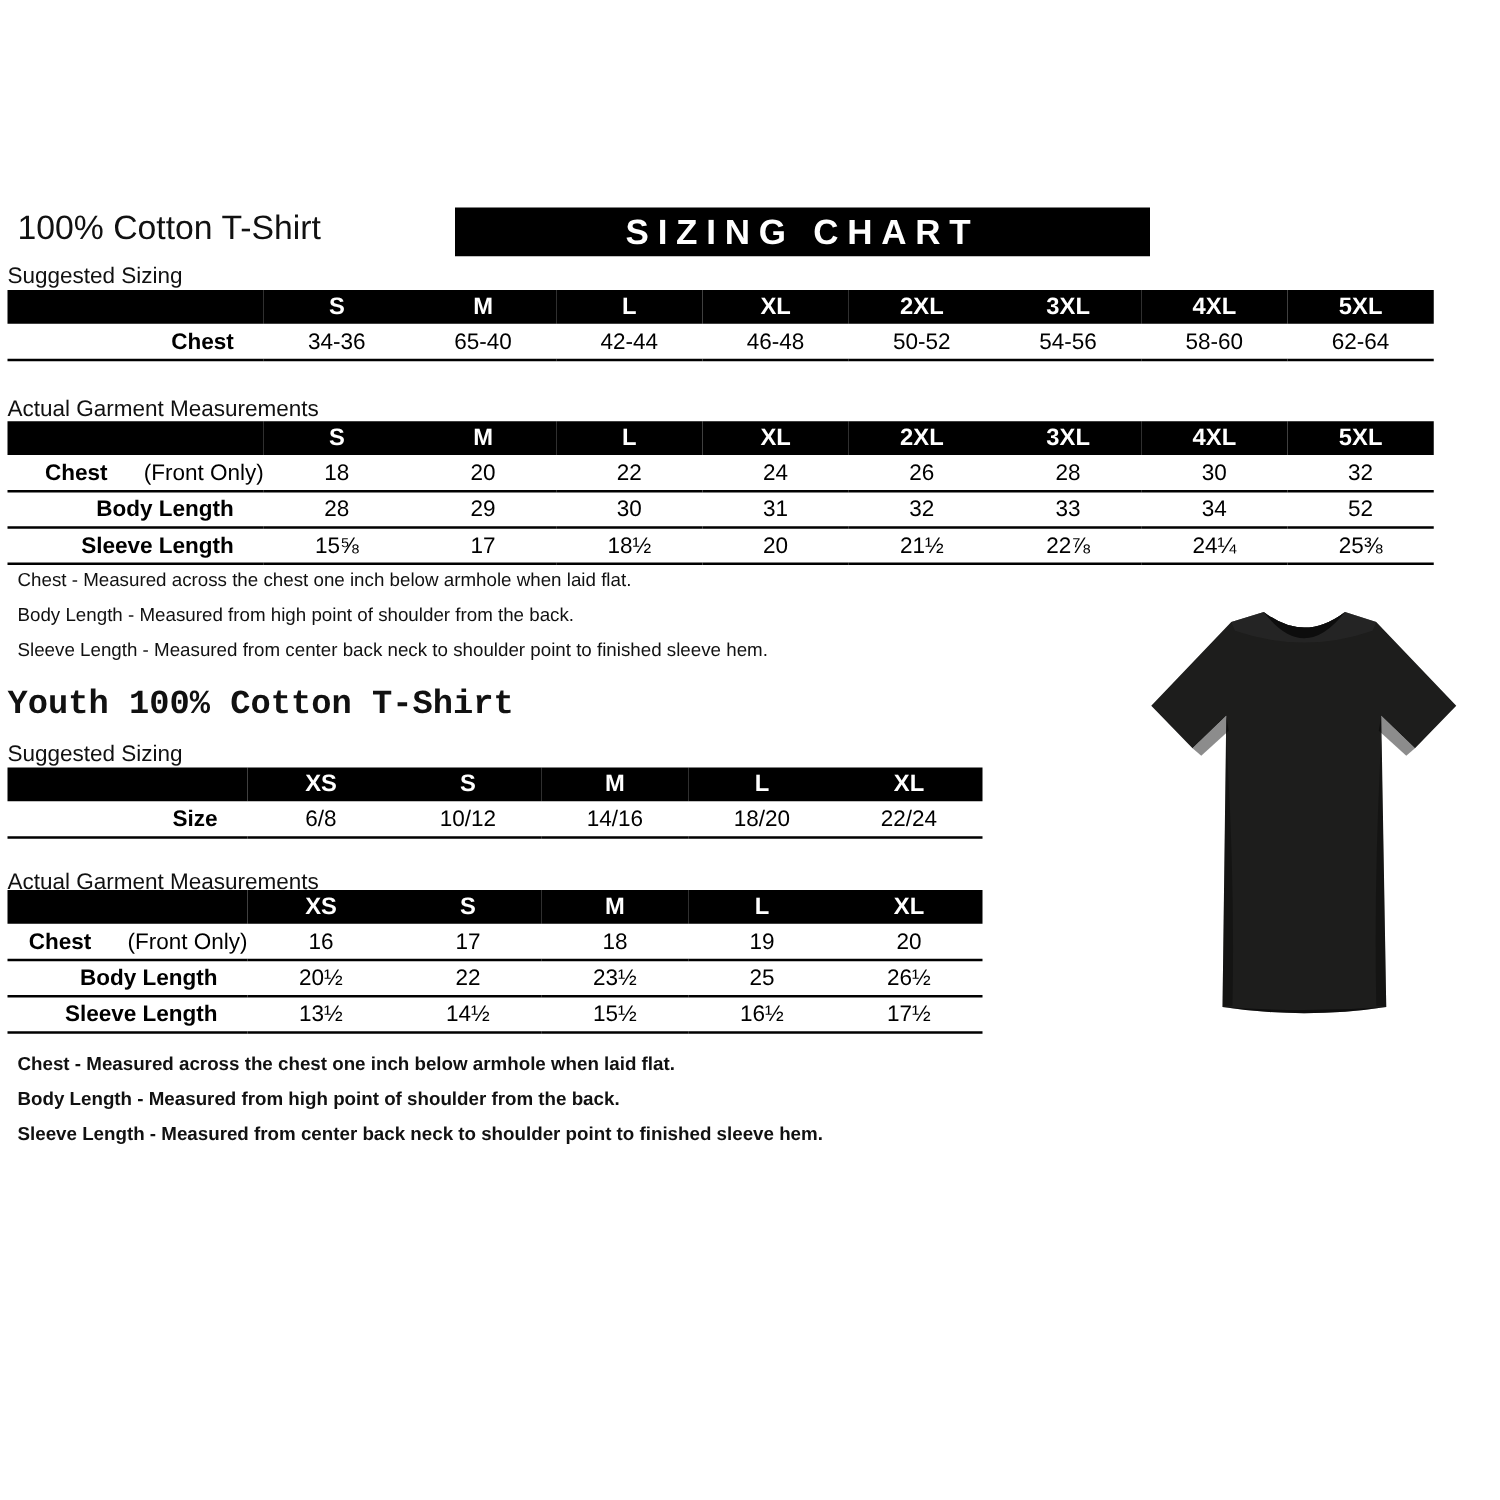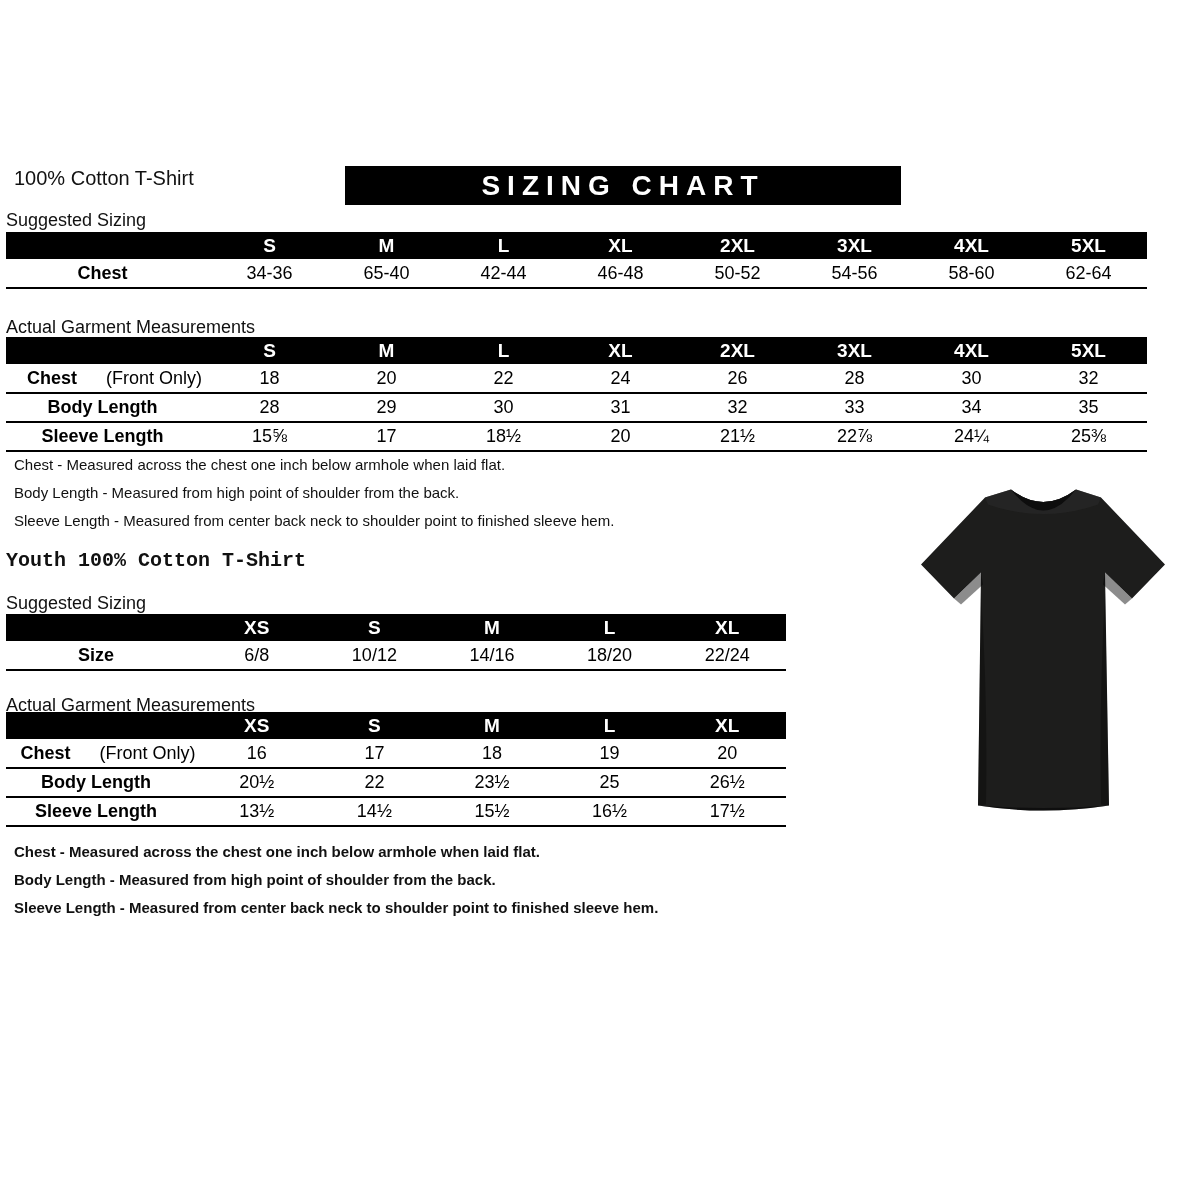--- a/index.html
+++ b/index.html
@@ -4,50 +4,50 @@
 <style>
   * { margin:0; padding:0; box-sizing:border-box; }
   html,body { background:#ffffff; }
   .page {
     position:relative; width:1200px; height:1200px;
     background:#ffffff; color:#000;
     font-family:"Liberation Sans", sans-serif;
     overflow:hidden;
   }
   .abs { position:absolute; }
-  .title { font-size:20px; font-weight:400; color:#111; white-space:nowrap; }
+  .title { font-size:27px; font-weight:400; color:#111; white-space:nowrap; }
   .title.bold { font-weight:700; }
   .banner {
     background:#000; color:#fff; font-weight:700; font-size:28px;
     letter-spacing:7px; text-align:center; line-height:39px; height:39px;
   }
   .sec-label { font-size:18px; color:#111;text-align:right; }
   table.sz { border-collapse:collapse; table-layout:fixed; }
   table.sz th {
     background:#000; color:#fff; font-size:19px; font-weight:700;
     height:27px; text-align:center; padding:0;
   }
   table.sz td {
     font-size:18px; text-align:center; height:29px; vertical-align:middle; padding:0;
   }
-  table.sz td.lbl { text-align:center; padding-left:12px; }
+  table.sz td.lbl { text-align:right; padding-left:12px; }
   table.sz td.lbl b { font-weight:700; }
   table.sz td.lbl .sfx { font-weight:400;margin-left:24px; }
   table.sz tbody tr { border-bottom:2px solid #000; }
   .notes p { font-size:15px; color:#111; margin:0 0 11px 0; line-height:17px; }
   .notes.bold p { font-weight:700; }
   .shirt-wrap { width:300px; height:372px; }
 </style>
 </head>
 <body>
 
 <div class="page">
 
   <div class="title abs" style="left:14px; top:167px;">100% Cotton T-Shirt</div>
-  <div class="banner abs" style="left:345px; top:166px; width:556px;">SIZING CHART</div>
+  <div class="banner abs" style="left:364px; top:166px; width:556px;">SIZING CHART</div>
 
   <div class="sec-label abs" style="left:6px; top:210px;">Suggested Sizing</div>
 
   <table class="sz abs" style="left:6px; top:232px; width:1141px;">
     <colgroup>
         <col style="width:205px">
         <col>
         <col>
         <col>
         <col>
@@ -125,21 +125,21 @@
       </tr>
       <tr>
         <td class="lbl"><b>Body Length</b><span class="sfx"></span></td>
         <td>28</td>
         <td>29</td>
         <td>30</td>
         <td>31</td>
         <td>32</td>
         <td>33</td>
         <td>34</td>
-        <td>35</td>
+        <td>52</td>
       </tr>
       <tr>
         <td class="lbl"><b>Sleeve Length</b><span class="sfx"></span></td>
         <td>15⅝</td>
         <td>17</td>
         <td>18½</td>
         <td>20</td>
         <td>21½</td>
         <td>22⅞</td>
         <td>24¼</td>

